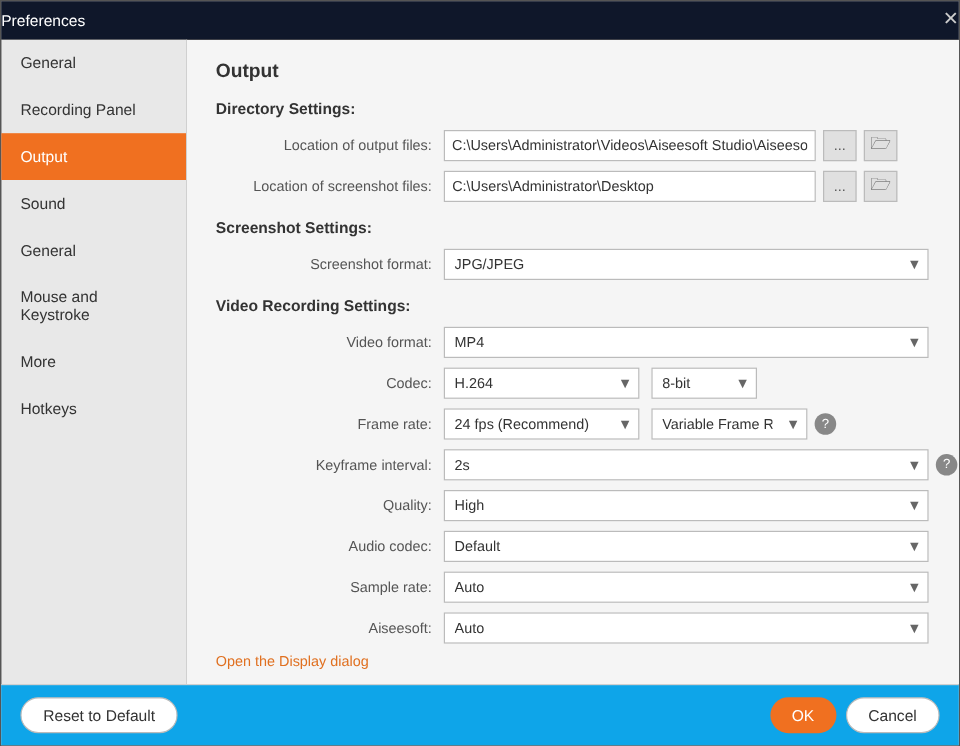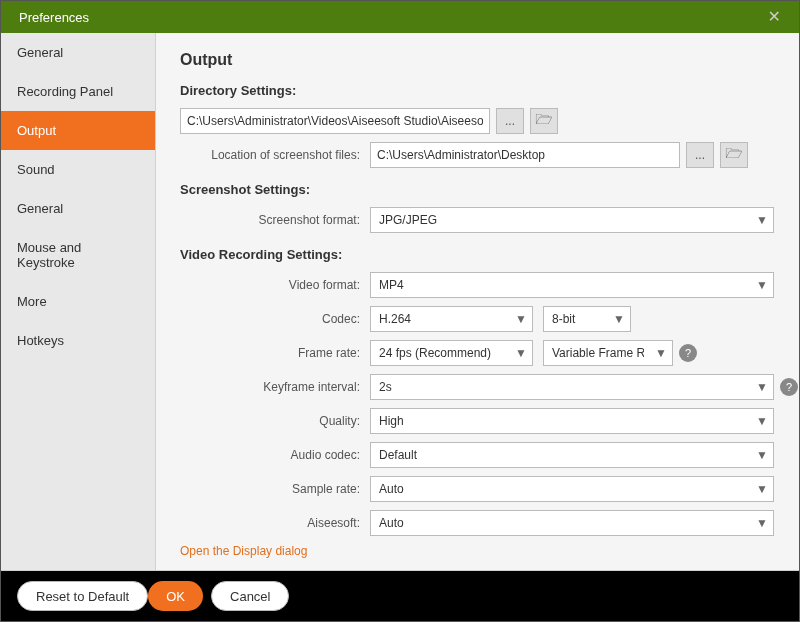--- a/index.html
+++ b/index.html
@@ -1,23 +1,23 @@
 <!DOCTYPE html>
 <html><head>
   <meta charset="utf-8">
   <style>
     * { box-sizing: border-box; margin: 0; padding: 0; font-family: Arial, sans-serif; font-size: 13px; }
     body { width: 800px; height: 622px; background: #f0f0f0; overflow: hidden; }
 
     .window { width: 800px; height: 622px; display: flex; flex-direction: column; border: 1px solid #555; }
 
     .titlebar {
-      background: #4d7c0f;
+      background: #0f172a;
       color: #fff;
-      padding: 8px 18px;
+      padding: 8px 0;
       display: flex;
       justify-content: space-between;
       align-items: center;
       flex-shrink: 0;
     }
     .titlebar-title { font-size: 13px; }
     .titlebar-close {
       cursor: pointer;
       font-size: 16px;
       color: #ccc;
@@ -172,24 +172,25 @@
     }
     .link-row {
       display: flex;
       justify-content: flex-start;
       margin-bottom: 8px;
       margin-top: 2px;
     }
 
     
     .footer {
-      background: #000000;
+      background: #0ea5e9;
       border-top: 1px solid #d0d0d0;
       padding: 10px 16px;
       display: flex;
+      justify-content: space-between;
       align-items: center;
       flex-shrink: 0;
     }
     .btn {
       height: 30px;
       padding: 0 18px;
       border-radius: 15px;
       border: none;
       cursor: pointer;
       font-size: 13px;
@@ -233,20 +234,21 @@
       <div class="sidebar-item">More</div>
       <div class="sidebar-item">Hotkeys</div>
     </div>
 
     <div class="main">
       <div class="page-title">Output</div>
 
       <div class="section-title">Directory Settings:</div>
 
       <div class="form-row">
+        <div class="form-label">Location of output files:</div>
         <div class="form-control">
           <input class="text-input" type="text" style="max-width: 310px;" value="C:\Users\Administrator\Videos\Aiseesoft Studio\Aiseesoft S">
           <button class="btn-dots">...</button>
           <button class="btn-folder">🗁</button>
         </div>
       </div>
 
       <div class="form-row">
         <div class="form-label">Location of screenshot files:</div>
         <div class="form-control">

